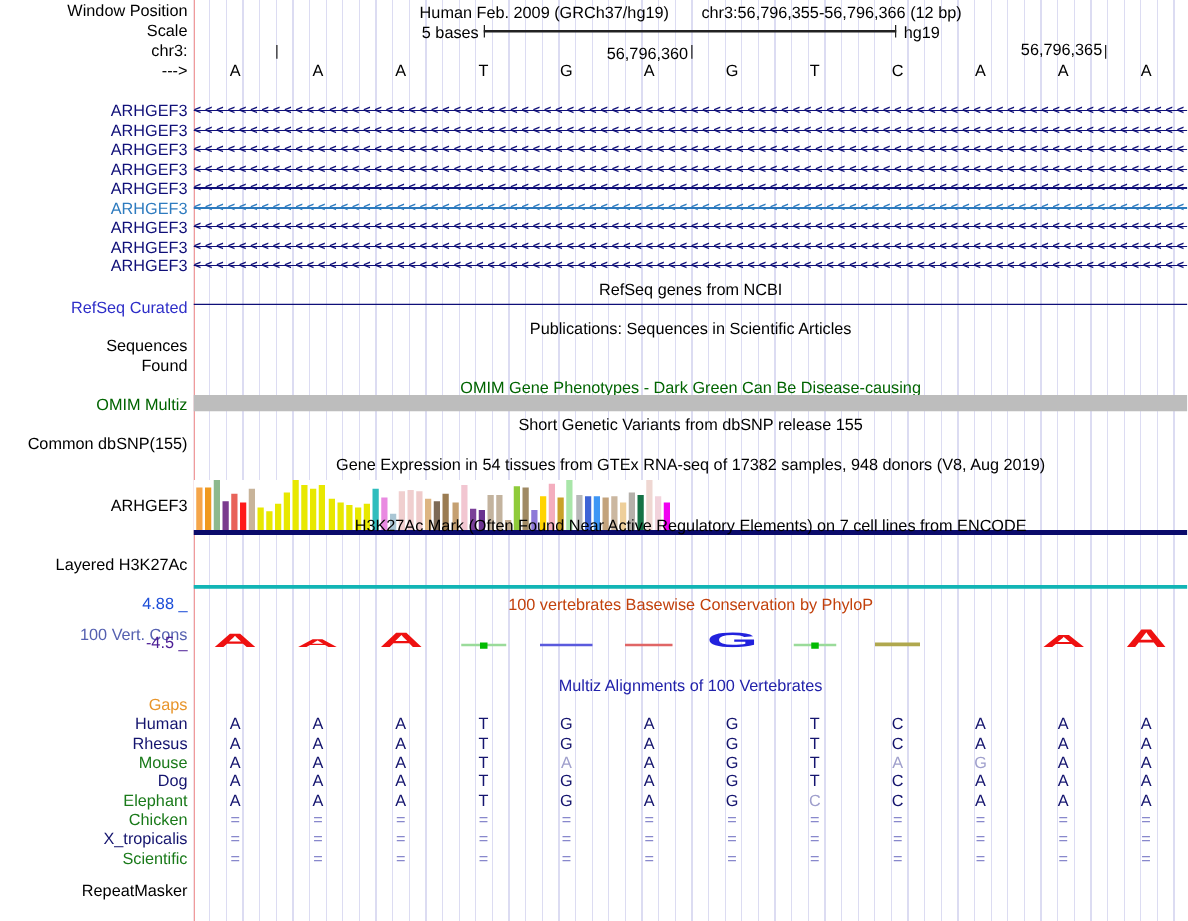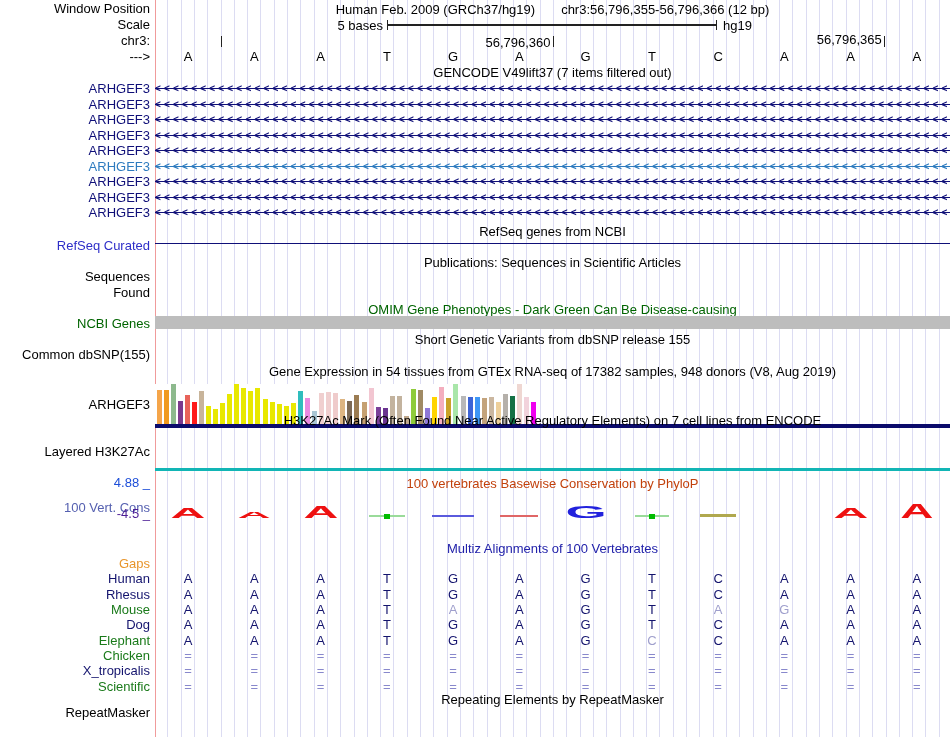--- a/index.html
+++ b/index.html
@@ -67,21 +67,20 @@
       <div class="base" style="left: 443.125px; top: 50px;">G</div>
       <div class="base" style="left: 509.375px; top: 50px;">A</div>
       <div class="base" style="left: 575.625px; top: 50px;">G</div>
       <div class="base" style="left: 641.875px; top: 50px;">T</div>
       <div class="base" style="left: 708.125px; top: 50px;">C</div>
       <div class="base" style="left: 774.375px; top: 50px;">A</div>
       <div class="base" style="left: 840.625px; top: 50px;">A</div>
       <div class="base" style="left: 906.875px; top: 50px;">A</div>
     </div>
 
-  <div class="title" style="top:66px">GENCODE V49lift37 (7 items filtered out)</div>
   <div id="gene-rows">
       <div class="lbl" style="top: 82px; color: rgb(15, 15, 120);">ARHGEF3</div>
       <div class="generow" style="top: 82px; color: rgb(15, 15, 120); background: linear-gradient(transparent 6px, rgb(15, 15, 120) 6px, rgb(15, 15, 120) 7px, transparent 7px);">&lt;&lt;&lt;&lt;&lt;&lt;&lt;&lt;&lt;&lt;&lt;&lt;&lt;&lt;&lt;&lt;&lt;&lt;&lt;&lt;&lt;&lt;&lt;&lt;&lt;&lt;&lt;&lt;&lt;&lt;&lt;&lt;&lt;&lt;&lt;&lt;&lt;&lt;&lt;&lt;&lt;&lt;&lt;&lt;&lt;&lt;&lt;&lt;&lt;&lt;&lt;&lt;&lt;&lt;&lt;&lt;&lt;&lt;&lt;&lt;&lt;&lt;&lt;&lt;&lt;&lt;&lt;&lt;&lt;&lt;&lt;&lt;&lt;&lt;&lt;&lt;&lt;&lt;&lt;&lt;&lt;&lt;&lt;&lt;&lt;&lt;&lt;&lt;&lt;&lt;&lt;&lt;</div>
       <div class="lbl" style="top: 98px; color: rgb(15, 15, 120);">ARHGEF3</div>
       <div class="generow" style="top: 98px; color: rgb(15, 15, 120); background: linear-gradient(transparent 6px, rgb(15, 15, 120) 6px, rgb(15, 15, 120) 7px, transparent 7px);">&lt;&lt;&lt;&lt;&lt;&lt;&lt;&lt;&lt;&lt;&lt;&lt;&lt;&lt;&lt;&lt;&lt;&lt;&lt;&lt;&lt;&lt;&lt;&lt;&lt;&lt;&lt;&lt;&lt;&lt;&lt;&lt;&lt;&lt;&lt;&lt;&lt;&lt;&lt;&lt;&lt;&lt;&lt;&lt;&lt;&lt;&lt;&lt;&lt;&lt;&lt;&lt;&lt;&lt;&lt;&lt;&lt;&lt;&lt;&lt;&lt;&lt;&lt;&lt;&lt;&lt;&lt;&lt;&lt;&lt;&lt;&lt;&lt;&lt;&lt;&lt;&lt;&lt;&lt;&lt;&lt;&lt;&lt;&lt;&lt;&lt;&lt;&lt;&lt;&lt;&lt;&lt;</div>
       <div class="lbl" style="top: 113px; color: rgb(15, 15, 120);">ARHGEF3</div>
       <div class="generow" style="top: 113px; color: rgb(15, 15, 120); background: linear-gradient(transparent 6px, rgb(15, 15, 120) 6px, rgb(15, 15, 120) 7px, transparent 7px);">&lt;&lt;&lt;&lt;&lt;&lt;&lt;&lt;&lt;&lt;&lt;&lt;&lt;&lt;&lt;&lt;&lt;&lt;&lt;&lt;&lt;&lt;&lt;&lt;&lt;&lt;&lt;&lt;&lt;&lt;&lt;&lt;&lt;&lt;&lt;&lt;&lt;&lt;&lt;&lt;&lt;&lt;&lt;&lt;&lt;&lt;&lt;&lt;&lt;&lt;&lt;&lt;&lt;&lt;&lt;&lt;&lt;&lt;&lt;&lt;&lt;&lt;&lt;&lt;&lt;&lt;&lt;&lt;&lt;&lt;&lt;&lt;&lt;&lt;&lt;&lt;&lt;&lt;&lt;&lt;&lt;&lt;&lt;&lt;&lt;&lt;&lt;&lt;&lt;&lt;&lt;&lt;</div>
       <div class="lbl" style="top: 129px; color: rgb(15, 15, 120);">ARHGEF3</div>
       <div class="generow" style="top: 129px; color: rgb(15, 15, 120); background: linear-gradient(transparent 6px, rgb(15, 15, 120) 6px, rgb(15, 15, 120) 7px, transparent 7px);">&lt;&lt;&lt;&lt;&lt;&lt;&lt;&lt;&lt;&lt;&lt;&lt;&lt;&lt;&lt;&lt;&lt;&lt;&lt;&lt;&lt;&lt;&lt;&lt;&lt;&lt;&lt;&lt;&lt;&lt;&lt;&lt;&lt;&lt;&lt;&lt;&lt;&lt;&lt;&lt;&lt;&lt;&lt;&lt;&lt;&lt;&lt;&lt;&lt;&lt;&lt;&lt;&lt;&lt;&lt;&lt;&lt;&lt;&lt;&lt;&lt;&lt;&lt;&lt;&lt;&lt;&lt;&lt;&lt;&lt;&lt;&lt;&lt;&lt;&lt;&lt;&lt;&lt;&lt;&lt;&lt;&lt;&lt;&lt;&lt;&lt;&lt;&lt;&lt;&lt;&lt;&lt;</div>
       <div class="lbl" style="top: 144px; color: rgb(15, 15, 120);">ARHGEF3</div>
@@ -98,21 +97,21 @@
 
   <div class="title" style="top:225px">RefSeq genes from NCBI</div>
   <div class="lbl" style="top:239px;color:#2E2EC8">RefSeq Curated</div>
   <div class="hline" style="top:243px;height:1px;background:#0F0F78"></div>
 
   <div class="title" style="top:256px">Publications: Sequences in Scientific Articles</div>
   <div class="lbl" style="top:270px">Sequences</div>
   <div class="lbl" style="top:286px">Found</div>
 
   <div class="title" style="top:303px;color:#006400">OMIM Gene Phenotypes - Dark Green Can Be Disease-causing</div>
-  <div class="lbl" style="top:317px;color:#006400">NCBI Genes</div>
+  <div class="lbl" style="top:317px;color:#006400">OMIM Multiz</div>
   <div class="hline" style="top:316px;height:13px;background:#BDBDBD"></div>
 
   <div class="title" style="top:333px">Short Genetic Variants from dbSNP release 155</div>
   <div class="lbl" style="top:348px">Common dbSNP(155)</div>
 
   <div class="title" style="top:365px">Gene Expression in 54 tissues from GTEx RNA-seq of 17382 samples, 948 donors (V8, Aug 2019)</div>
   <div class="lbl" style="top:398px">ARHGEF3</div>
   <div id="gtex-chart">
       <div class="gtex-bar" style="left: 1.5px; height: 34px; background: rgb(245, 165, 74);"></div>
       <div class="gtex-bar" style="left: 8.57px; height: 34px; background: rgb(240, 153, 30);"></div>
@@ -323,15 +322,14 @@
       <div class="align-base" style="left: 441.125px; top: 680px; color: rgb(136, 136, 204);">=</div>
       <div class="align-base" style="left: 507.375px; top: 680px; color: rgb(136, 136, 204);">=</div>
       <div class="align-base" style="left: 573.625px; top: 680px; color: rgb(136, 136, 204);">=</div>
       <div class="align-base" style="left: 639.875px; top: 680px; color: rgb(136, 136, 204);">=</div>
       <div class="align-base" style="left: 706.125px; top: 680px; color: rgb(136, 136, 204);">=</div>
       <div class="align-base" style="left: 772.375px; top: 680px; color: rgb(136, 136, 204);">=</div>
       <div class="align-base" style="left: 838.625px; top: 680px; color: rgb(136, 136, 204);">=</div>
       <div class="align-base" style="left: 904.875px; top: 680px; color: rgb(136, 136, 204);">=</div>
     </div>
 
-  <div class="title" style="top:693px">Repeating Elements by RepeatMasker</div>
   <div class="lbl" style="top:706px">RepeatMasker</div>
 </div>
 
 </body></html>

